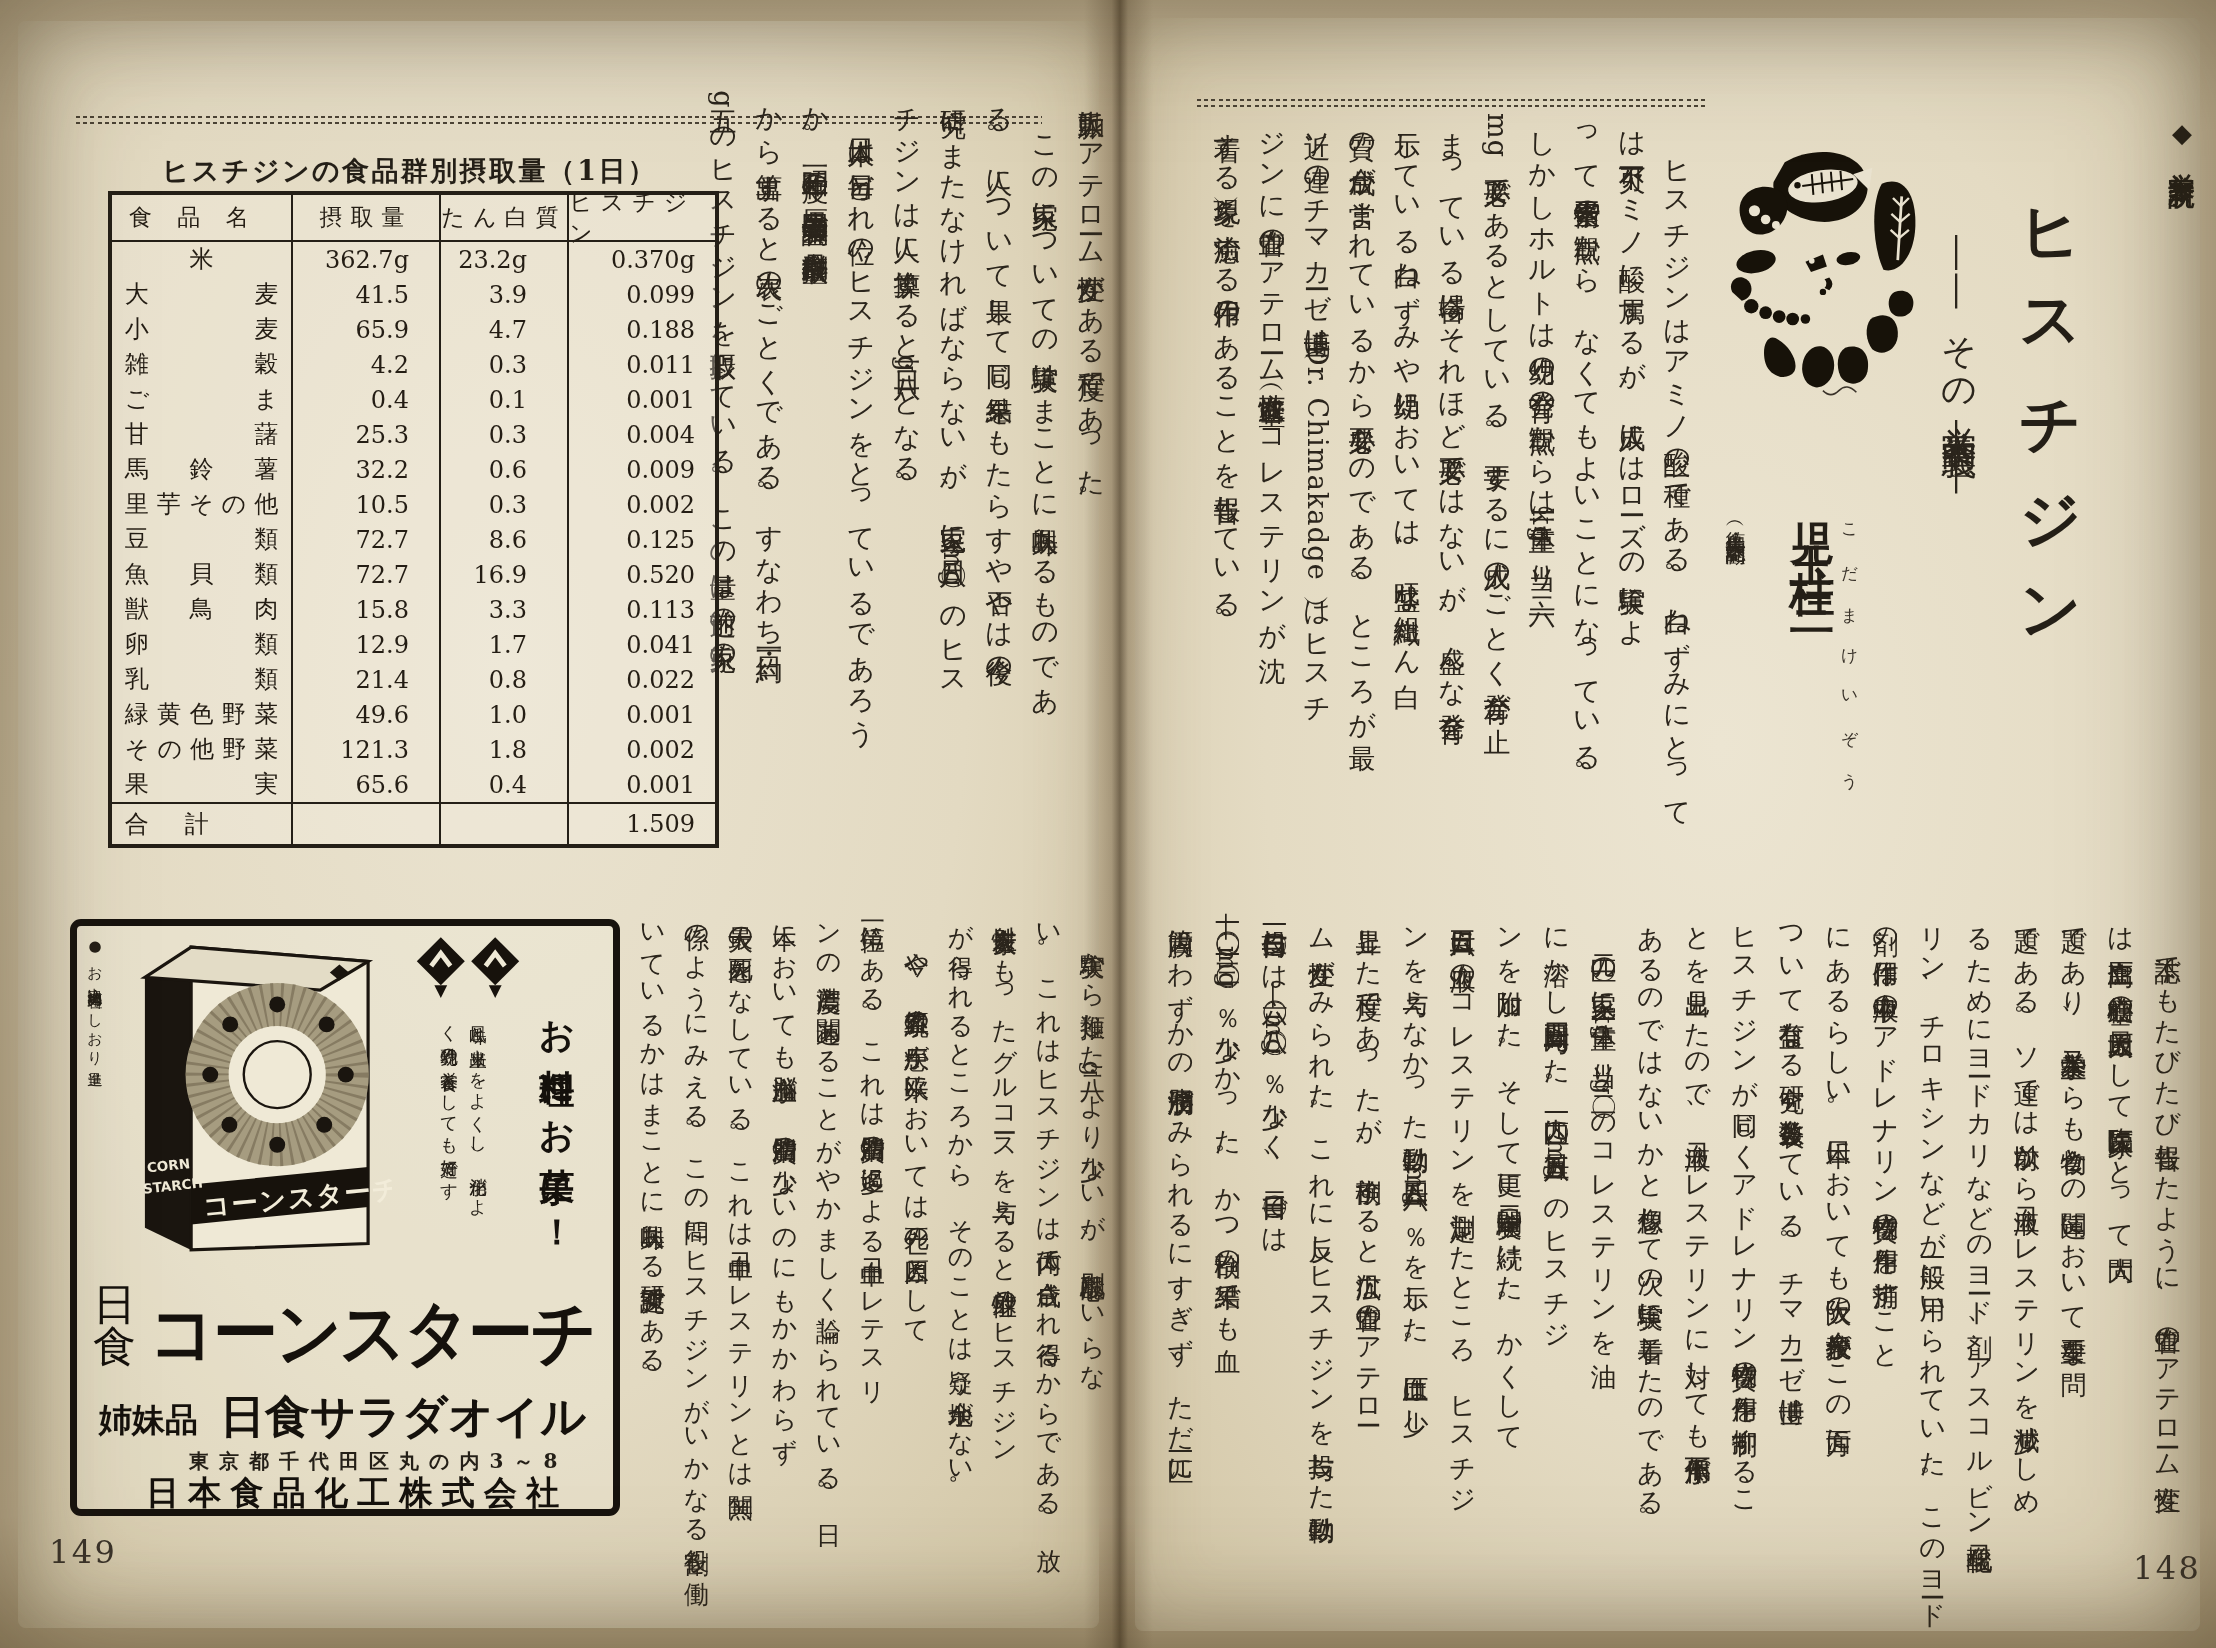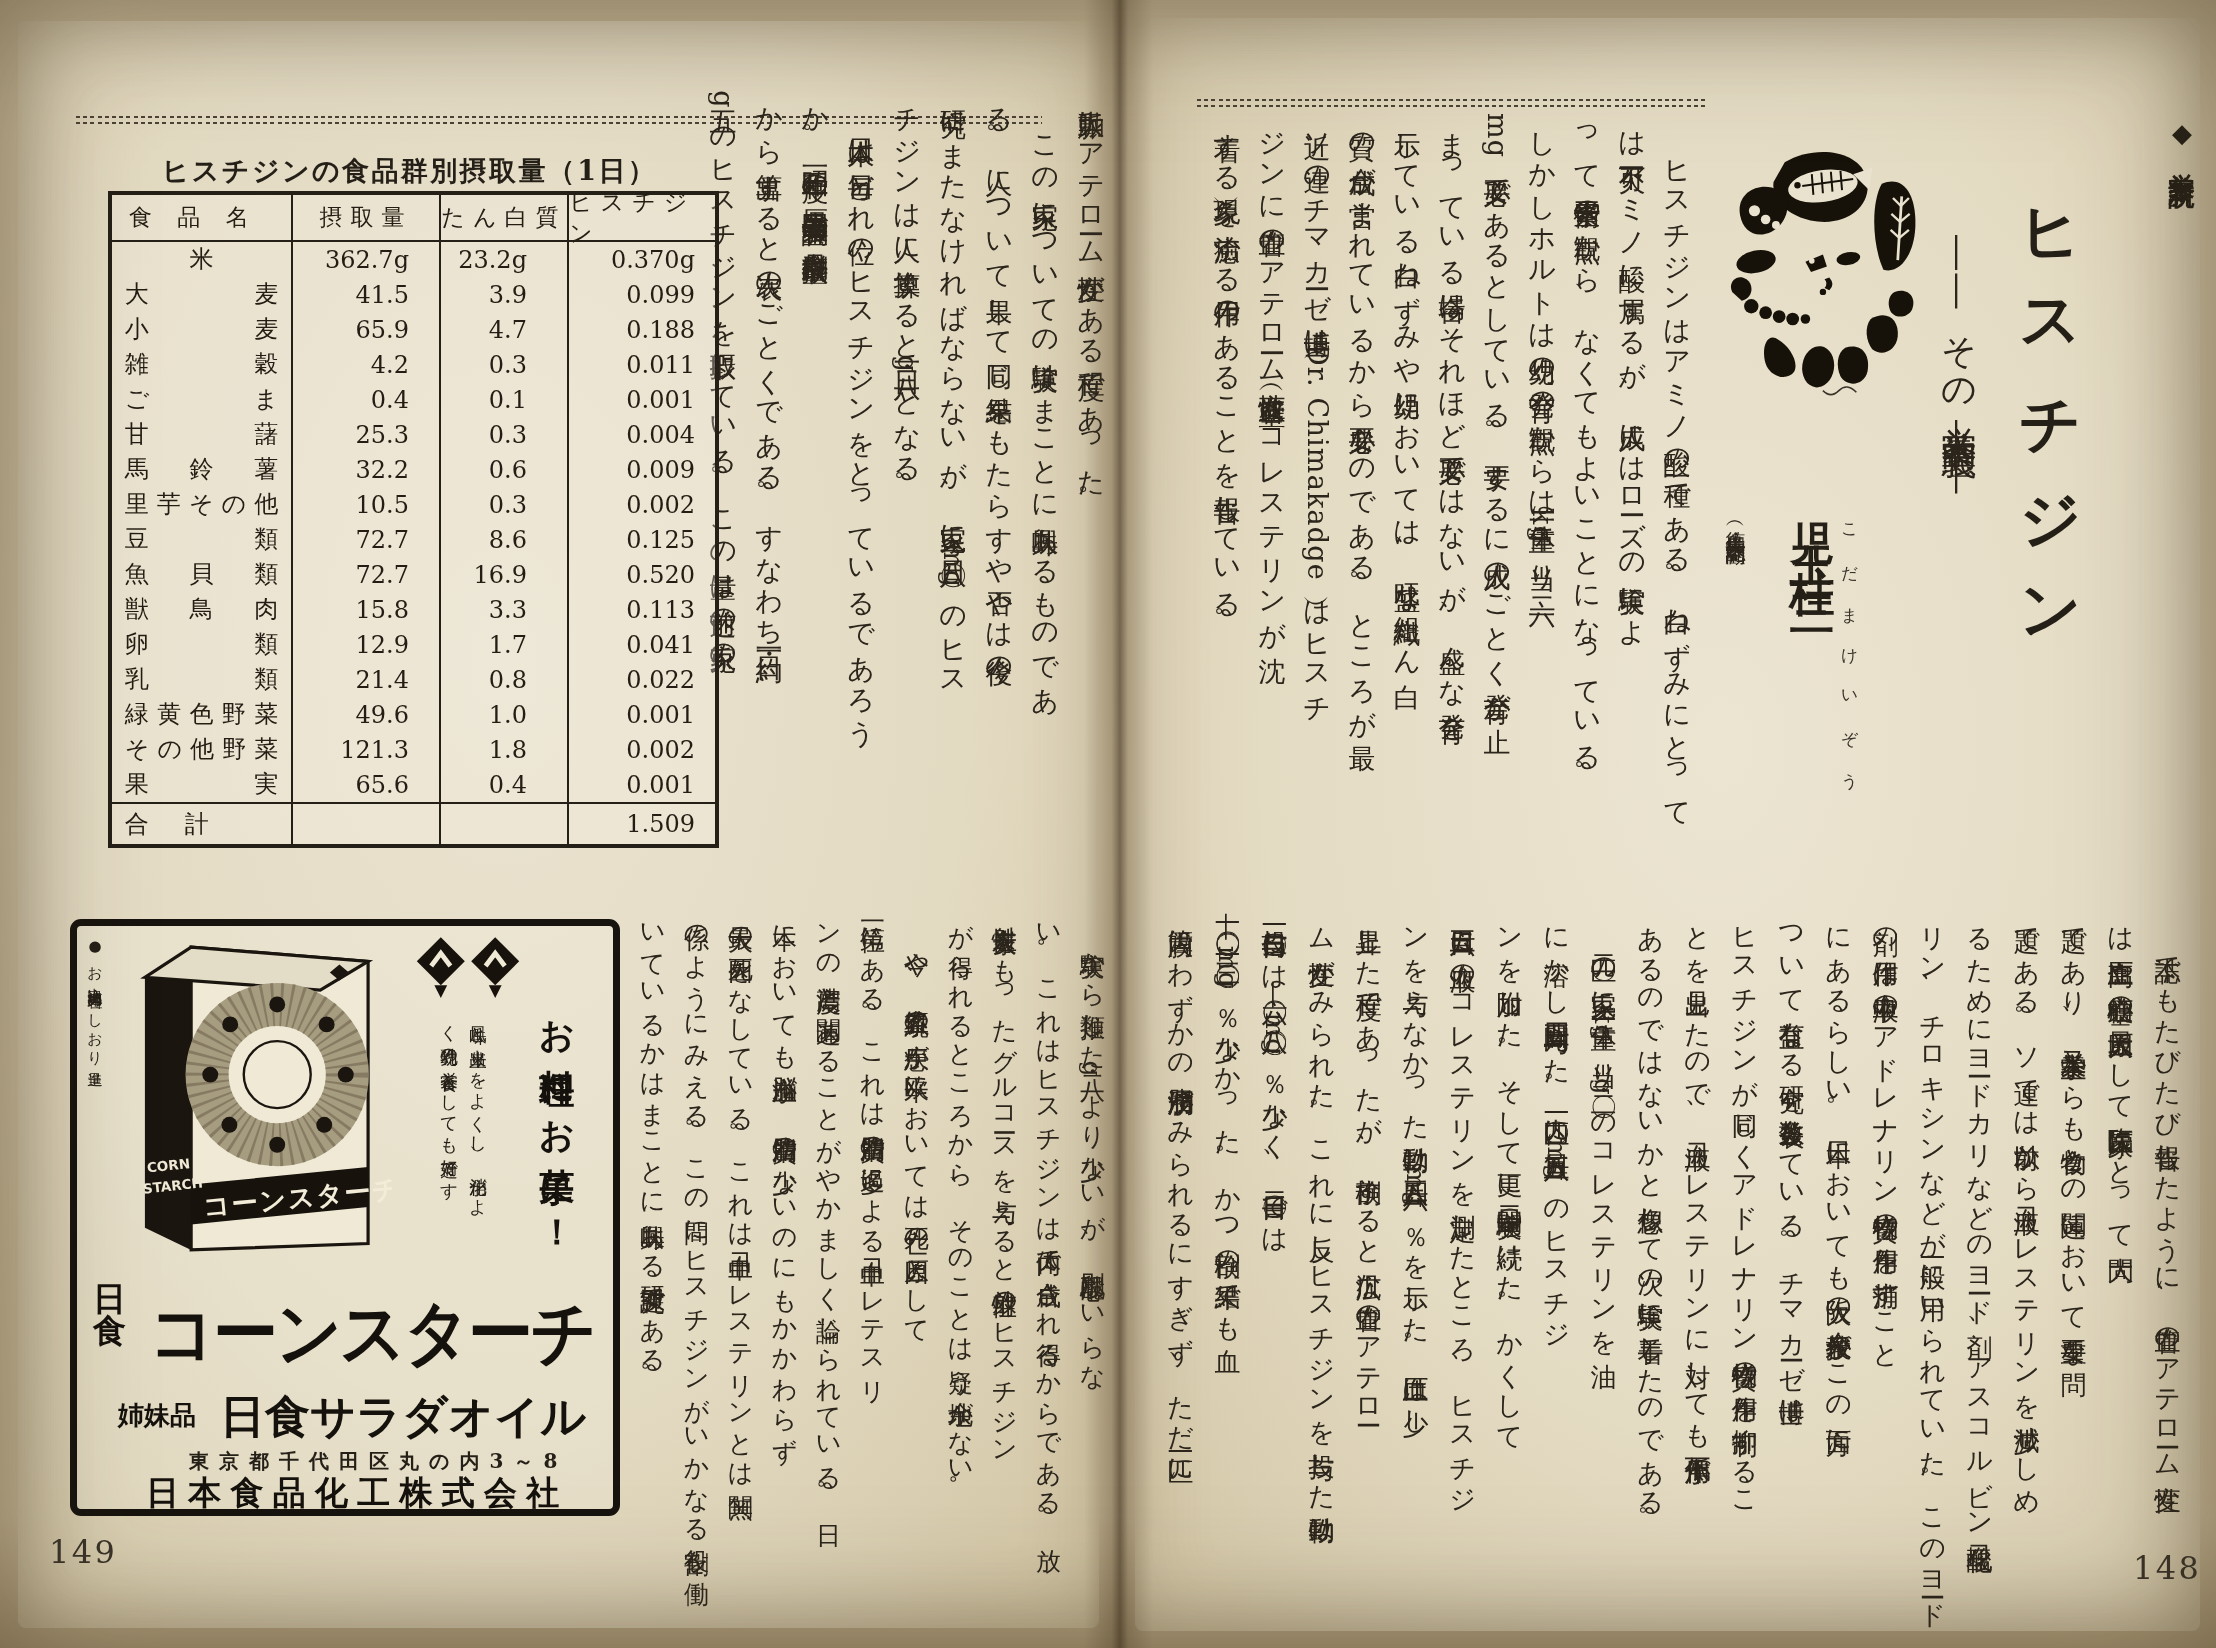--- a/index.html
+++ b/index.html
@@ -53,26 +53,26 @@
   .ft-cell.num.c2{padding-right:40px;}
   .ft-cell.num.c3{padding-right:20px;}
 
   
   .ad{position:absolute;left:70px;top:919px;width:536px;height:583px;border:7.2px solid #17130e;
     border-radius:11px;background:rgba(248,244,232,.22);}
   .ad-note{left:8px;top:11px;font-size:15px;letter-spacing:1.6px;color:#241f17;}
   .ad-headline{left:456px;top:70px;font-size:35px;font-weight:bold;letter-spacing:.14em;
     font-family:"DejaVu Sans",sans-serif;color:#15110c;}
   .ad-benefits{left:357px;top:86px;height:462px;font-size:17.5px;--pitch:29px;color:#241f17;}
-  .ad-brand{position:absolute;left:16px;top:357px;width:48px;font-size:33px;line-height:.98;
-    font-weight:bold;font-family:"DejaVu Sans",sans-serif;word-break:break-all;color:#15110c;}
+  .ad-brand{position:absolute;left:16px;top:357px;width:48px;font-size:43px;line-height:.98;
+    font-weight:normal;font-family:"DejaVu Sans",sans-serif;word-break:break-all;color:#15110c;}
   .ad-product{position:absolute;left:72px;top:360px;font-size:65px;font-weight:900;letter-spacing:-2.4px;
     font-family:"DejaVu Sans",sans-serif;color:#15110c;transform:scaleY(1.08);transform-origin:top left;}
-  .ad-sister-label{position:absolute;left:22px;top:472px;font-size:26px;font-weight:bold;
-    font-family:Liberation Sans, sans-serif;color:#15110c;margin-left:19px;}
+  .ad-sister-label{position:absolute;left:22px;top:472px;font-size:33px;font-weight:bold;
+    font-family:Liberation Sans, sans-serif;color:#15110c;}
   .ad-sister{position:absolute;left:143px;top:461px;font-size:45px;font-weight:900;
     font-family:"DejaVu Sans",sans-serif;color:#15110c;}
   .ad-address{position:absolute;left:112px;top:522px;font-size:20px;font-weight:bold;letter-spacing:.5em;color:#241f17;}
   .ad-company{position:absolute;left:69px;top:545px;font-size:33px;font-weight:900;letter-spacing:.28em;
     font-family:"DejaVu Sans",sans-serif;color:#15110c;}
 
   
   .section-tag{left:2165px;top:118px;font-size:26px;font-weight:bold;letter-spacing:3.2px;color:#241f17;}
   .article-title{left:2010px;top:166px;font-size:61px;font-weight:600;letter-spacing:.42em;color:#241f17;}
   .article-subtitle{left:1935px;top:235px;font-size:35px;letter-spacing:.1em;color:#2b251c;}

